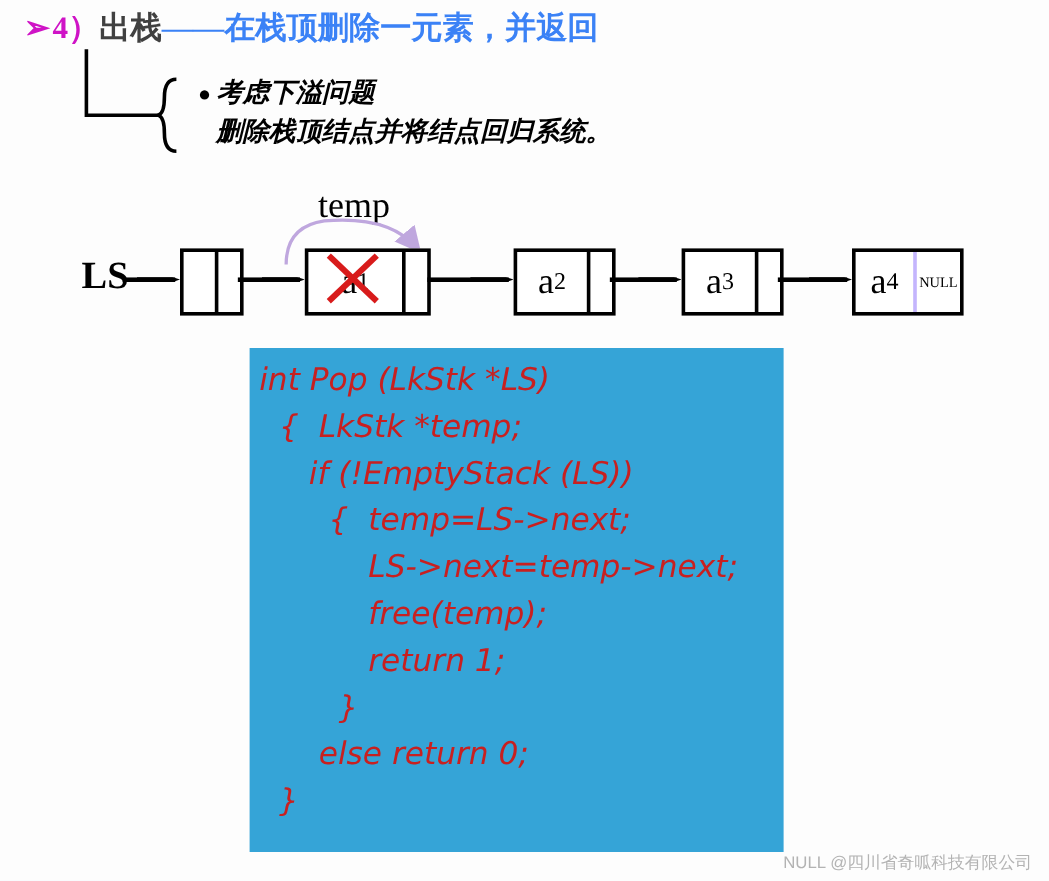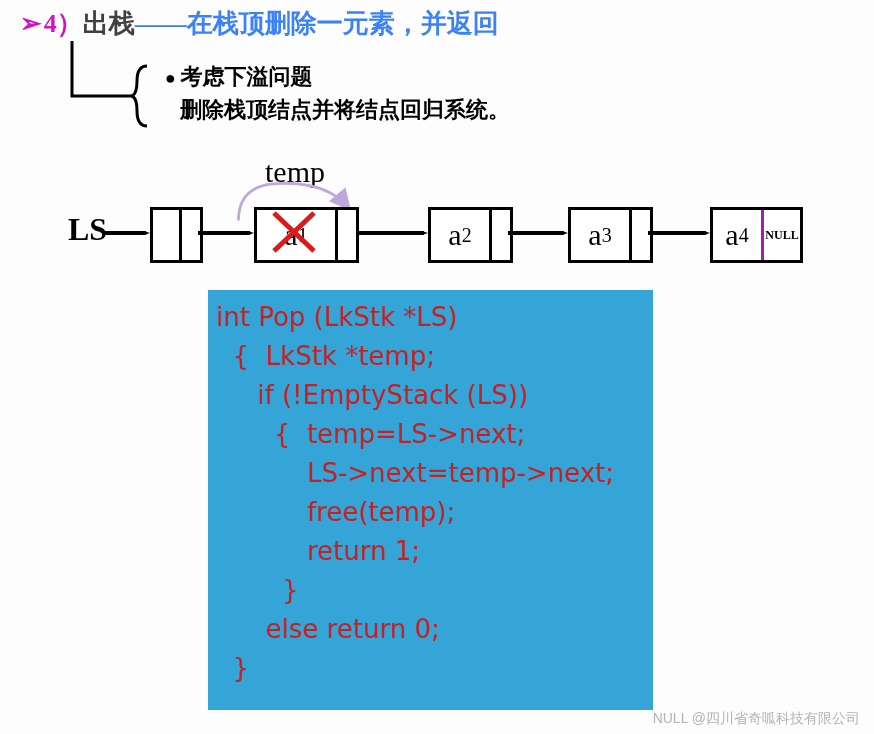--- a/index.html
+++ b/index.html
@@ -35,20 +35,21 @@
 
   
   .bracket-svg {
     position:absolute; top:36px; left:62px;
     width:100px; height:100px;
   }
   .points {
     position:absolute; top:60px; left:165px;
     font-size:22px; font-weight:bold; color:#000;
     line-height:1.5;
+    font-style:italic;
   }
   .points .dot::before { content:"● "; font-size:18px; }
 
   
   .diagram {
     position:absolute; top:155px; left:0; width:866px; height:120px;
   }
   .temp-label {
     position:absolute; top:0px; left:265px;
     font-size:30px; font-family:"Times New Roman", serif;
@@ -76,21 +77,21 @@
   }
   .node .ptr {
     border-left:3px solid #000;
     width:18px; height:100%;
   }
   .head .data { width:26px; }
   .n1 .data   { width:78px; }
   .n2 .data   { width:58px; }
   .n3 .data   { width:58px; }
   .n4 .data   { width:48px; }
-  .n4 .null   { font-size:12px; font-weight:bold; width:36px; text-align:right; border-left:3px solid #a21caf; height:100%; display:flex; align-items:center; justify-content:center;}
+  .n4 .null   { font-size:12px; font-weight:normal; width:36px; text-align:right; border-left:3px solid #c4b5fd; height:100%; display:flex; align-items:center; justify-content:center;}
 
   .head { left:150px; }
   .n1   { left:254px; }
   .n2   { left:428px; }
   .n3   { left:568px; }
   .n4   { left:710px; }
 
   .sub { font-size:20px; vertical-align:sub; }
 
   .cross {
@@ -110,20 +111,21 @@
     padding:8px 8px;
     box-sizing:border-box;
   }
   .codebox pre {
     margin:0;
     color:#c82020;
     font-family:"DejaVu Sans", "Arial", sans-serif;
     font-size:26px;
     line-height:1.5;
     white-space:pre;
+    font-style:italic;
   }
 
   .watermark {
     position:absolute; bottom:6px; right:14px;
     font-size:14px; color:rgba(160,160,160,.8);
     font-family:sans-serif;
   }
 </style>
 </head>
 <body>

